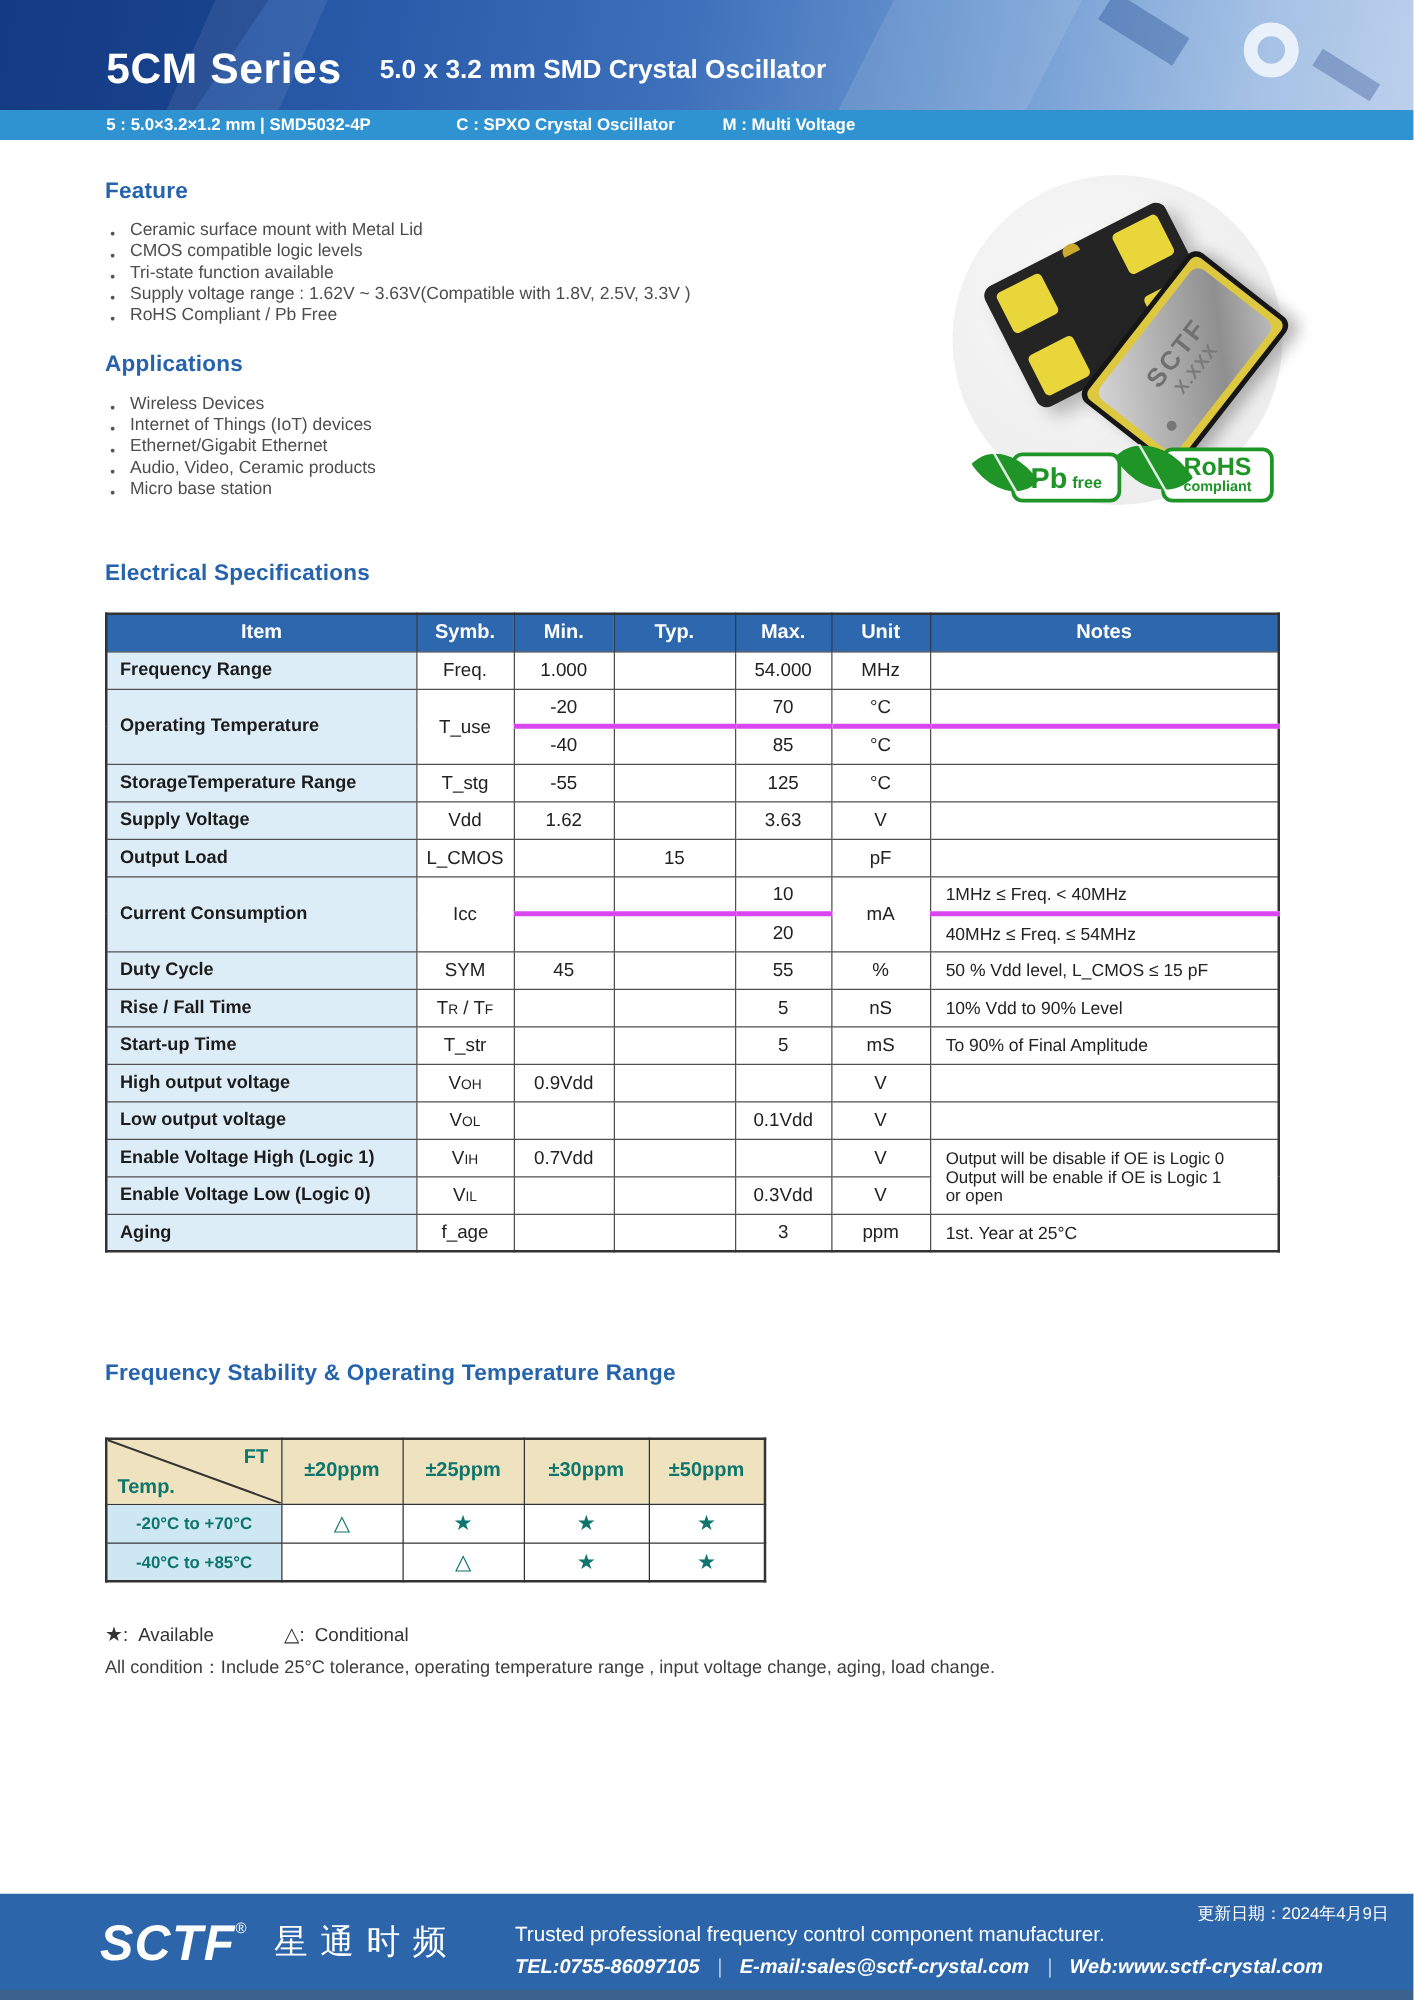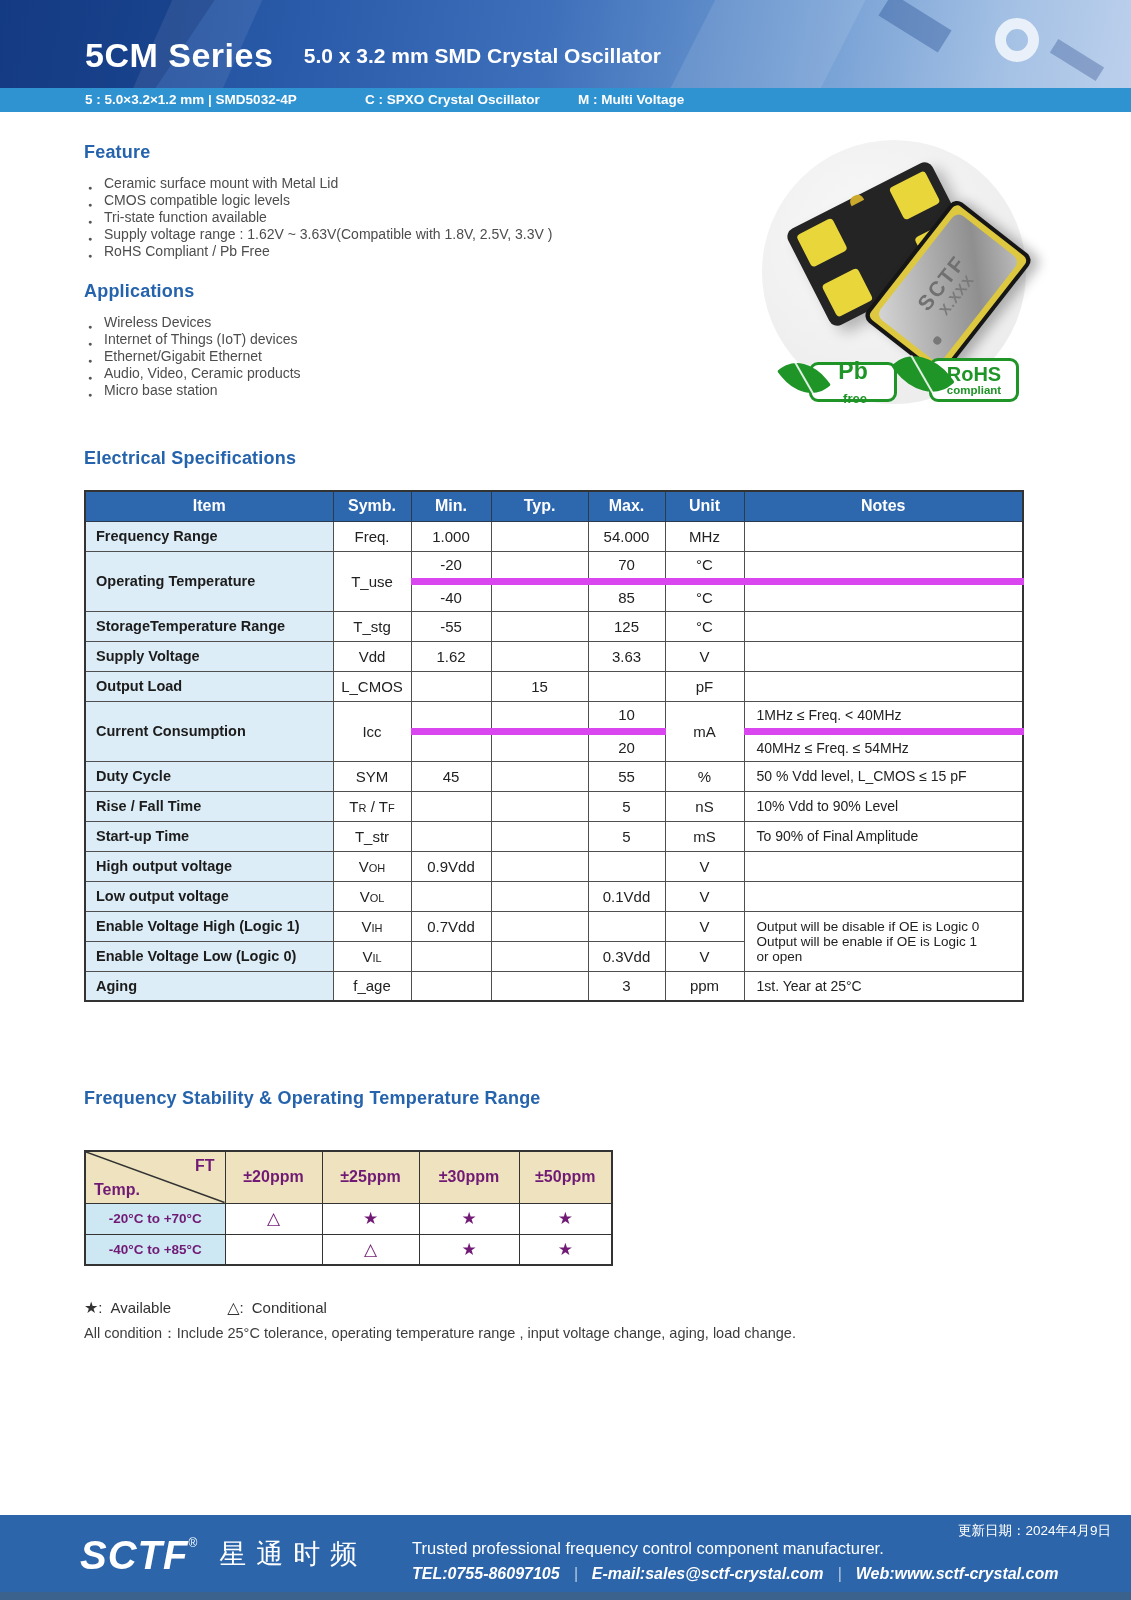--- a/index.html
+++ b/index.html
@@ -76,21 +76,21 @@
 
   
   .badge { position:absolute; }
   .badge .box {
     position:absolute; background:#fff; border:3px solid #1f9427; border-radius:9px;
     display:flex; align-items:center; justify-content:center;
   }
   .leaf { position:absolute; background:#1f9427; border-radius:4% 85% 4% 85%; transform:rotate(-38deg); }
   .leaf::after { content:""; position:absolute; left:46%; top:8%; width:2px; height:84%; background:rgba(255,255,255,0.85); transform:rotate(8deg); }
   .badge-pb { left:787px; top:356px; width:110px; height:46px; }
-  .badge-pb .box { left:22px; top:6px; width:88px; height:40px;flex-direction:column; }
+  .badge-pb .box { left:22px; top:6px; width:88px; height:40px; }
   .badge-pb .leaf { left:0; top:0; width:34px; height:44px; }
   .badge-pb .t-main { font-size:23px; font-weight:bold; color:#1f9427; }
   .badge-pb .t-sub { font-size:13px; font-weight:bold; color:#1f9427; margin-left:4px; margin-top:6px; }
   .badge-rohs { left:903px; top:348px; width:116px; height:54px; }
   .badge-rohs .box { left:26px; top:10px; width:90px; height:44px; flex-direction:column; }
   .badge-rohs .leaf { left:0; top:0; width:40px; height:52px; }
   .badge-rohs .t-main { font-size:20px; font-weight:bold; color:#1f9427; line-height:19px; }
   .badge-rohs .t-sub { font-size:11.5px; font-weight:bold; color:#1f9427; line-height:12px; }
 
   
@@ -98,27 +98,27 @@
     position:absolute; left:84px; top:490px; width:938px;
     border-collapse:collapse; table-layout:fixed;
     font-size:15px; color:#222;
   }
   table.elec th, table.elec td { border:1px solid #4f4f4f; height:30px; padding:1px 4px; text-align:center; vertical-align:middle; }
   table.elec { border:2px solid #333; }
   table.elec thead th { background:#2d67ae; color:#fff; font-size:16px; font-weight:bold; border-color:#2b3a4d; }
   table.elec td.item { background:#ddedf7; text-align:left; padding-left:10px; font-weight:bold; font-size:14.5px; color:#1c1c1c; }
   table.elec td.notes { text-align:left; padding-left:12px; font-size:14px; color:#222; }
   table.elec td.prewrap { white-space:pre-line; line-height:15px; font-size:13.5px; padding-top:3px; padding-bottom:3px; }
-  table.elec tr.thin td { border-top:7px solid #d946ef; }
+  table.elec tr.thin td { border-top:4px solid #d946ef; }
   .sc { font-size:11px; }
 
   
   table.stab {
     position:absolute; left:84px; top:1150px; width:527px;
-    border-collapse:collapse; table-layout:fixed; font-size:15px; color:#701a75;
+    border-collapse:collapse; table-layout:fixed; font-size:15px; color:#0f766e;
   }
   table.stab { border:2px solid #333; }
   table.stab th, table.stab td { border:1.5px solid #333; text-align:center; vertical-align:middle; }
   table.stab thead th { background:#eee3be; height:52px; font-size:16px; font-weight:bold; }
   table.stab td { height:31px; }
   table.stab td.rowlabel { background:#cde7f3; font-weight:bold; font-size:13.5px; }
   .corner { position:relative; padding:0; }
   .corner svg { position:absolute; left:0; top:0; width:100%; height:100%; }
   .corner .ft { position:absolute; right:10px; top:5px; font-size:16px; font-weight:bold; }
   .corner .temp { position:absolute; left:8px; bottom:4px; font-size:16px; font-weight:bold; }

